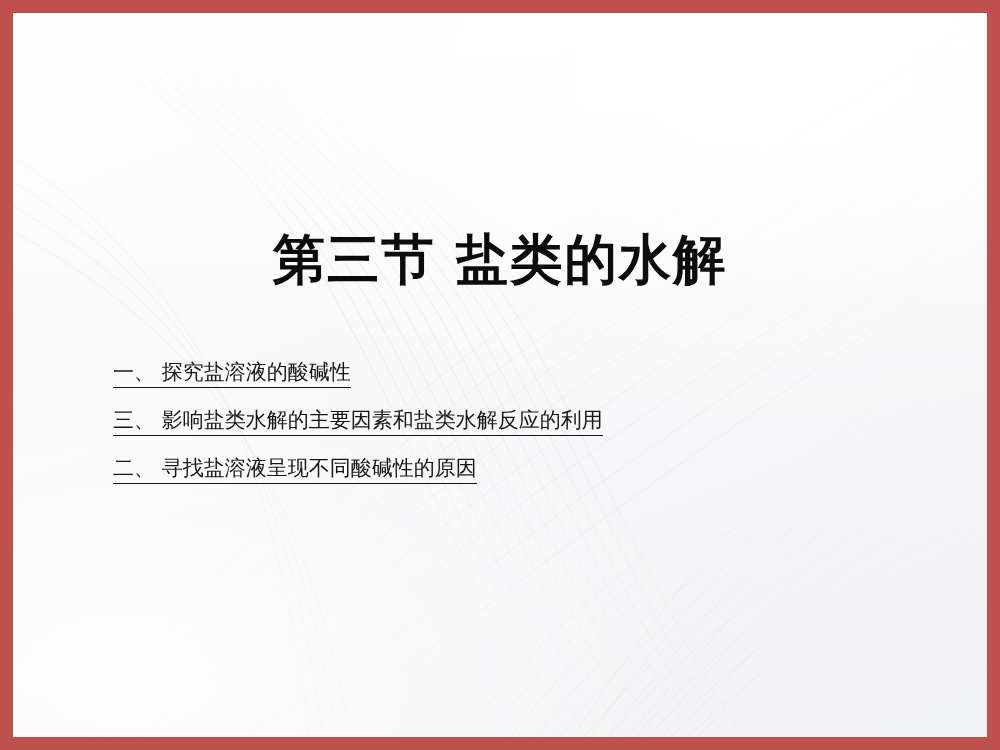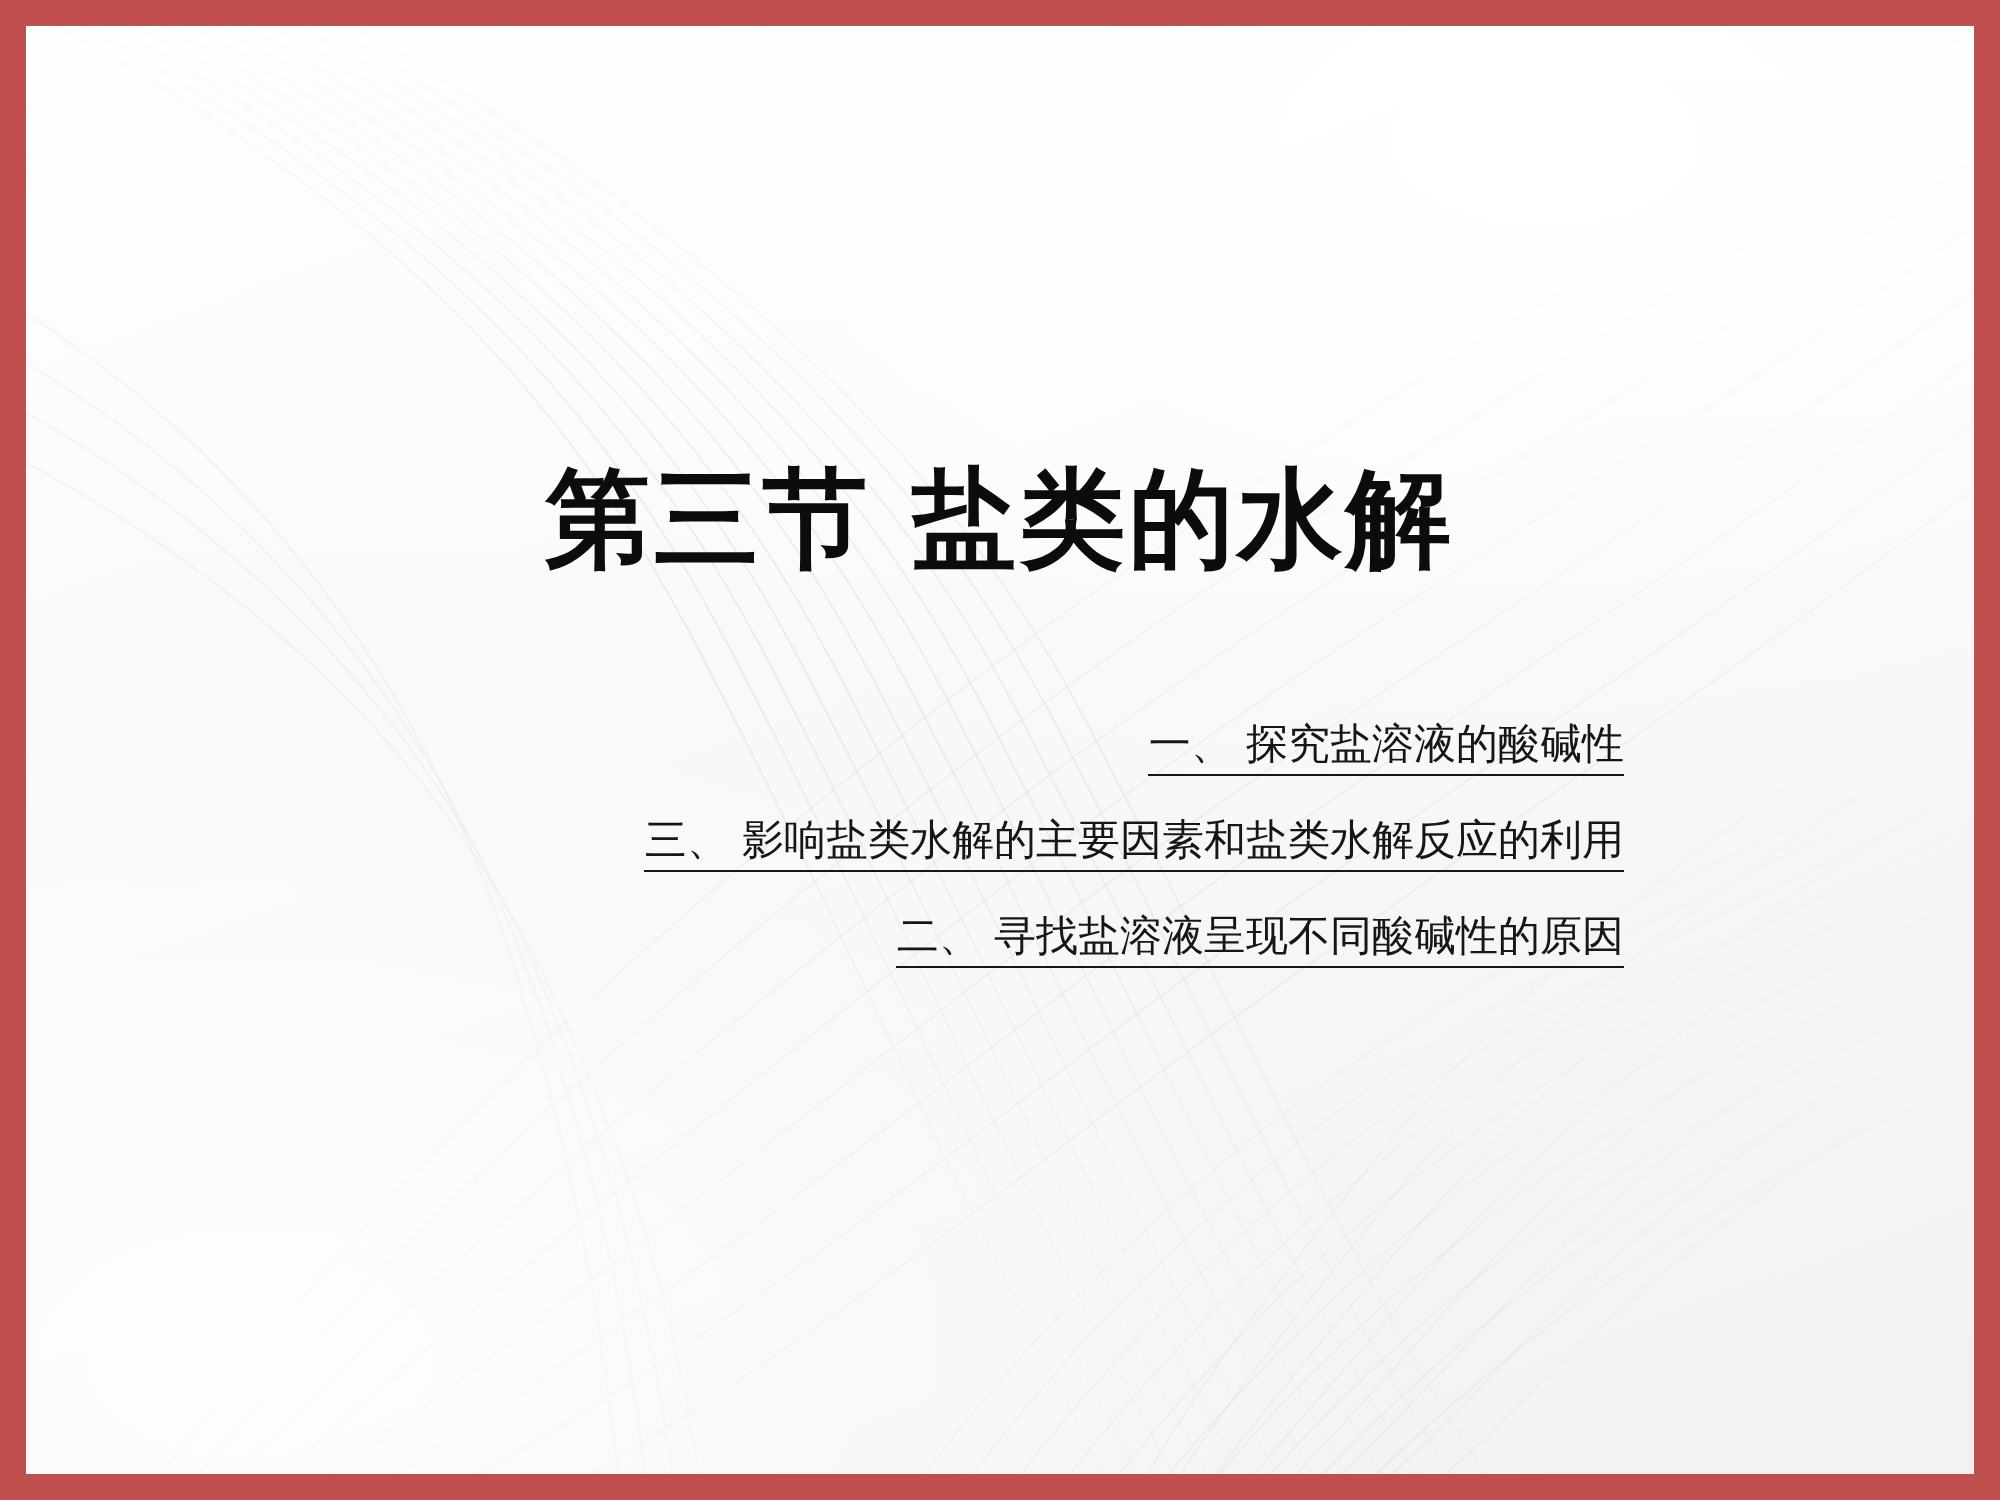--- a/index.html
+++ b/index.html
@@ -70,24 +70,23 @@
     color: #0c0c0c;
     line-height: 1.15;
     white-space: nowrap;
     transform: scaleX(0.97);
     transform-origin: center center;
   }
 
   
   #outline {
     position: absolute;
-    left: 79px;
+    left: 100px;
     top: 348px;
     width: 720px;
-    text-align: right;
   }
   .outline-item {
     font-family: "DejaVu Sans", "Liberation Sans", sans-serif;
     font-size: 21px;
     font-weight: 400;
     color: #161616;
     line-height: 1.1;
     margin-bottom: 21px;
     white-space: nowrap;
   }

